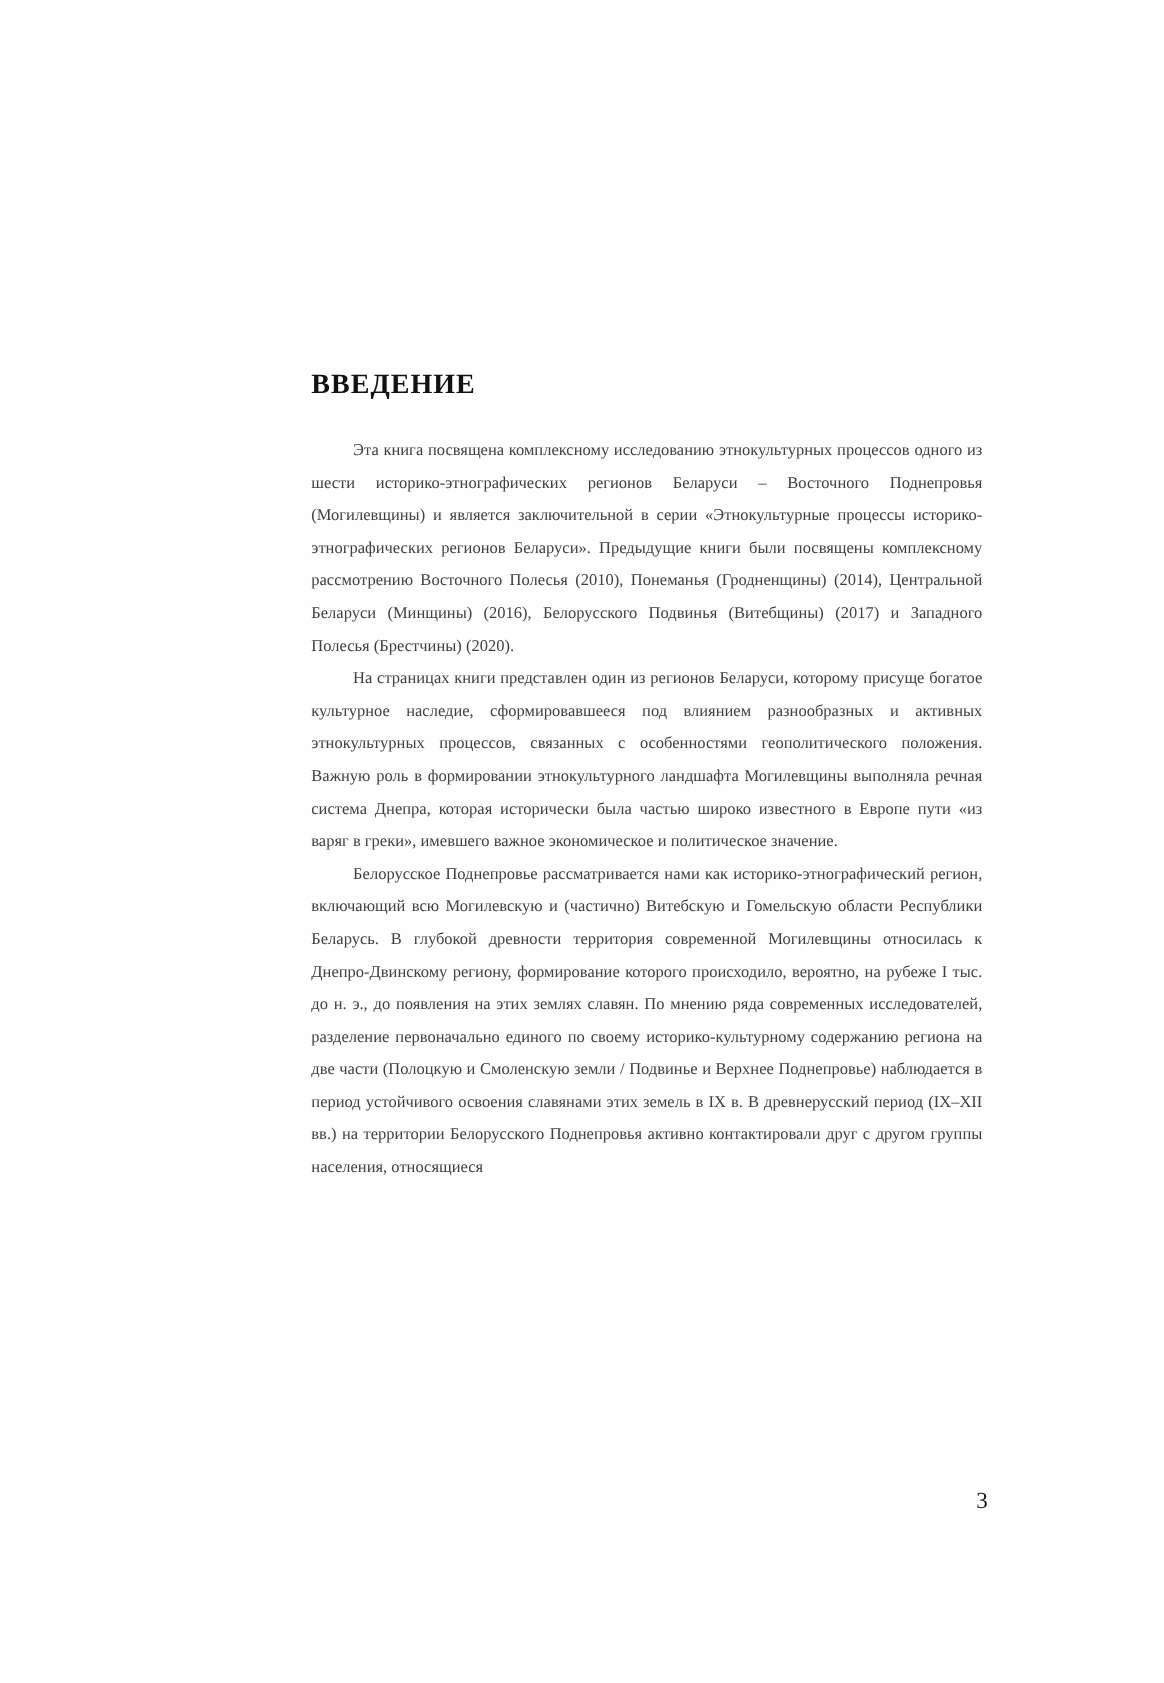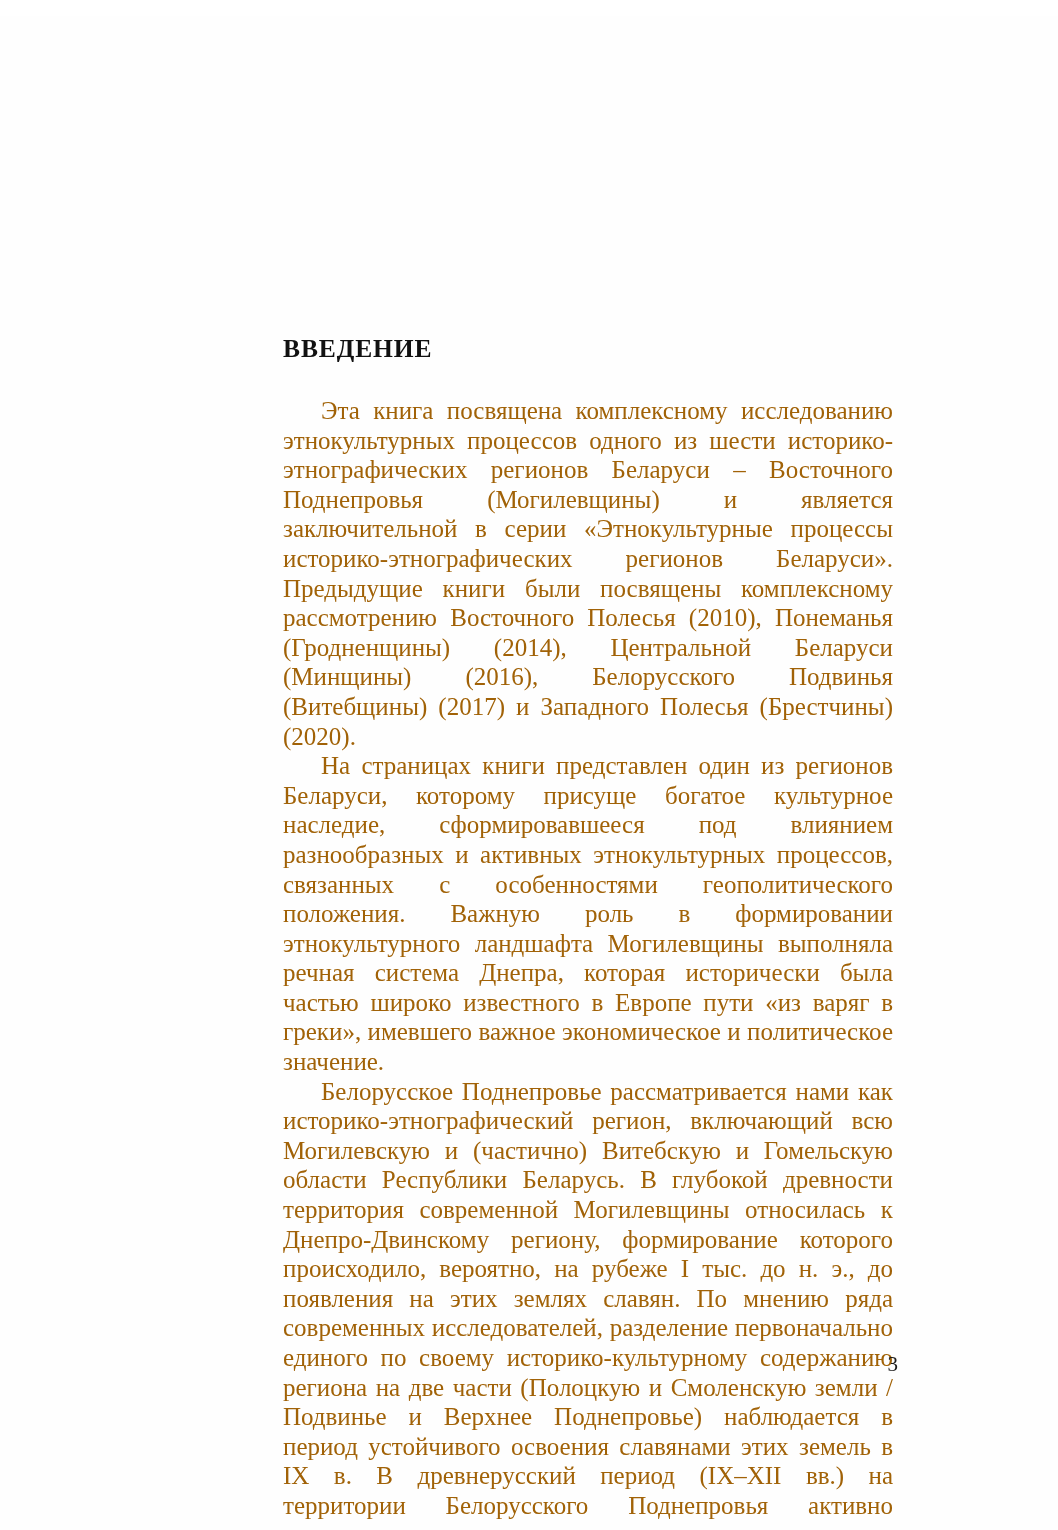--- a/index.html
+++ b/index.html
@@ -32,25 +32,25 @@
   .page-heading {
     font-family: "Liberation Serif", serif;
     font-weight: bold;
     font-size: 25.5px;
     letter-spacing: 0.9px;
     margin: 0 0 32px 0;
     color: #111;
   }
   .para {
     margin: 0;
-    font-size: 25px;
+    font-size: 15px;
     line-height: 29.6px;
     text-align: justify;
     text-indent: 38px;
-    color: #a16207;
+    color: #404040;
     hyphens: manual;
   }
   .para + .para {
     margin-top: 0;
   }
   .folio {
     position: absolute;
     right: 160px;
     top: 1336px;
     font-size: 21px;

